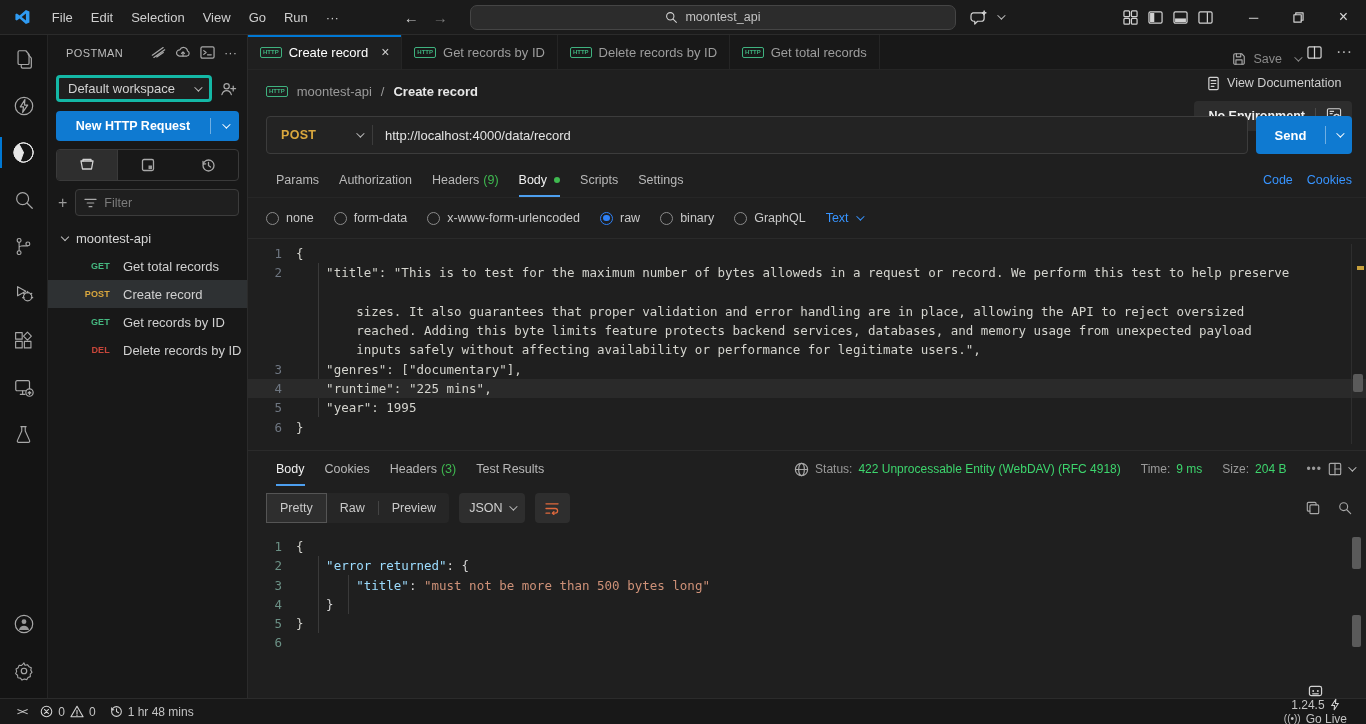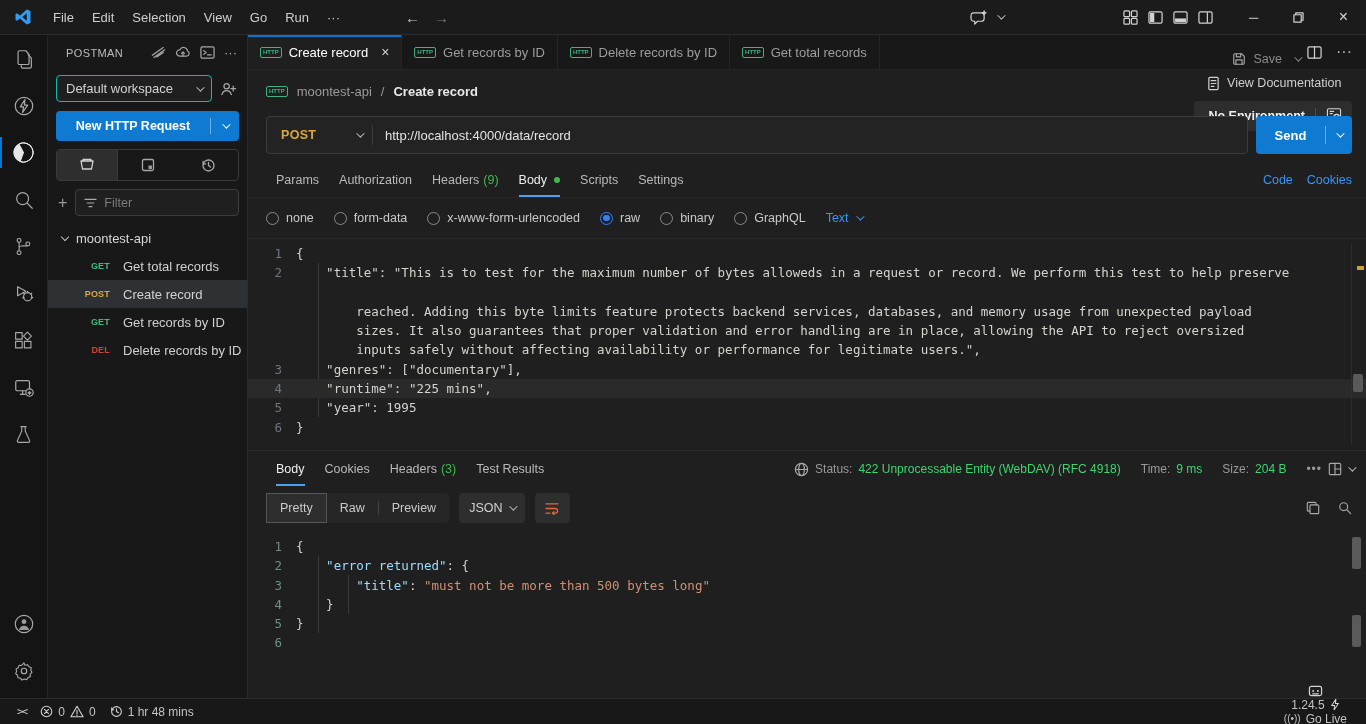--- a/index.html
+++ b/index.html
@@ -32,21 +32,21 @@
   .act-icon.active svg { stroke:#e7e7e7; }
   .act-icon.active::before { content:""; position:absolute; left:0; top:8px; bottom:8px; width:2px; background:#0078d4; }
   .act-spacer { flex:1; }
 
   
   .sidebar { width:200px; background:#181818; border-right:1px solid #2b2b2b; display:flex; flex-direction:column; font-size:13px; }
   .sb-header { height:35px; display:flex; align-items:center; padding:0 10px 0 18px; }
   .sb-title { font-size:11px; letter-spacing:.4px; color:#bdbdbd; }
   .sb-header-icons { margin-left:auto; display:flex; gap:9px; align-items:center; }
   .sb-row { display:flex; align-items:center; padding:5px 10px 5px 8px; gap:8px; }
-  .ws-select { flex:1; height:27px; border:1px solid #14b8a6; border-radius:4px; background:#1f1f1f;
+  .ws-select { flex:1; height:27px; border:3px solid #14b8a6; border-radius:4px; background:#1f1f1f;
     display:flex; align-items:center; padding:0 9px; gap:10px; color:#d2d2d2; }
   .ws-select .chev { margin-left:auto; }
   .new-req { margin:4px 8px 6px 8px; height:30px; background:#0f7ad1; border-radius:4px; display:flex; align-items:center; color:#fff; font-weight:bold; font-size:12.5px; }
   .new-req .lbl { flex:1; text-align:center; }
   .new-req .div { width:1px; height:16px; background:rgba(255,255,255,.4); }
   .new-req .dd { width:28px; display:flex; justify-content:center; }
   .new-req .chev { border-color:#fff; }
   .sb-tabs { margin:2px 8px; height:32px; border:1px solid #3a3a3a; border-radius:4px; display:flex; overflow:hidden; }
   .sb-tab { flex:1; display:flex; align-items:center; justify-content:center; }
   .sb-tab.sel { background:#2e2e2e; border-right:1px solid #3a3a3a; }
@@ -169,20 +169,27 @@
     <div class="menu-item">Edit</div>
     <div class="menu-item">Selection</div>
     <div class="menu-item">View</div>
     <div class="menu-item">Go</div>
     <div class="menu-item">Run</div>
     <div class="menu-item">···</div>
     <div class="nav-arrows">
       <span>←</span>
       <span class="fwd">→</span>
     </div>
+    <div class="cmdcenter">
+      <svg class="ic bright" width="13" height="13" viewBox="0 0 16 16">
+          <circle cx="6.5" cy="6.5" r="4.5"></circle>
+          <path d="M10 10l4 4"></path>
+        </svg>
+      <span>moontest_api</span>
+    </div>
     <div class="tb-right">
       <div class="tb-icons" style="margin-left:14px; margin-right:120px;">
         <svg class="ic bright" width="17" height="15" viewBox="0 0 18 16">
             <path d="M3 3h9a3 3 0 0 1 3 3v3a3 3 0 0 1-3 3H8l-3 3v-3H4a3 3 0 0 1-3-3V6a3 3 0 0 1 2-3z"></path>
             <path d="M15 1l.5 1.5L17 3l-1.5.5L15 5l-.5-1.5L13 3l1.5-.5z"></path>
           </svg>
         <span class="chev"></span>
       </div>
       <div class="tb-icons">
         <svg class="ic bright" width="15" height="15" viewBox="0 0 16 16">
@@ -536,25 +543,25 @@
           </div>
         <div class="crow">
             <span class="ln">2</span>
             <span class="ct">    "title": "This is to test for the maximum number of bytes alloweds in a request or record. We perform this test to help preserve</span>
           </div>
         <div class="crow">
             <span class="ln"></span>
           </div>
         <div class="crow">
             <span class="ln"></span>
+            <span class="ct">        sizes. It also guarantees that proper validation and error handling are in place, allowing the API to reject oversized</span>
+          </div>
+        <div class="crow">
+            <span class="ln"></span>
             <span class="ct">        reached. Adding this byte limits feature protects backend services, databases, and memory usage from unexpected payload</span>
-          </div>
-        <div class="crow">
-            <span class="ln"></span>
-            <span class="ct">        sizes. It also guarantees that proper validation and error handling are in place, allowing the API to reject oversized</span>
           </div>
         <div class="crow">
             <span class="ln"></span>
             <span class="ct">        inputs safely without affecting availability or performance for legitimate users.",</span>
           </div>
         <div class="crow">
             <span class="ln">3</span>
             <span class="ct">    "genres": ["documentary"],</span>
           </div>
         <div class="crow current">

